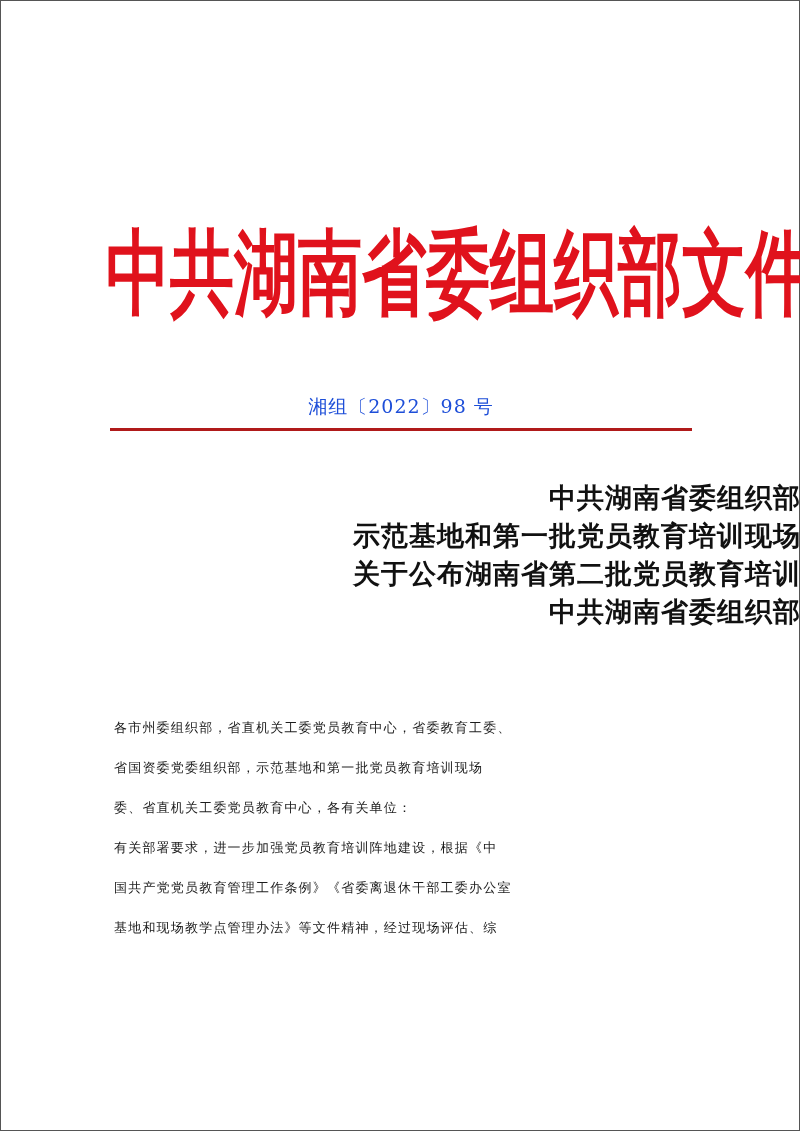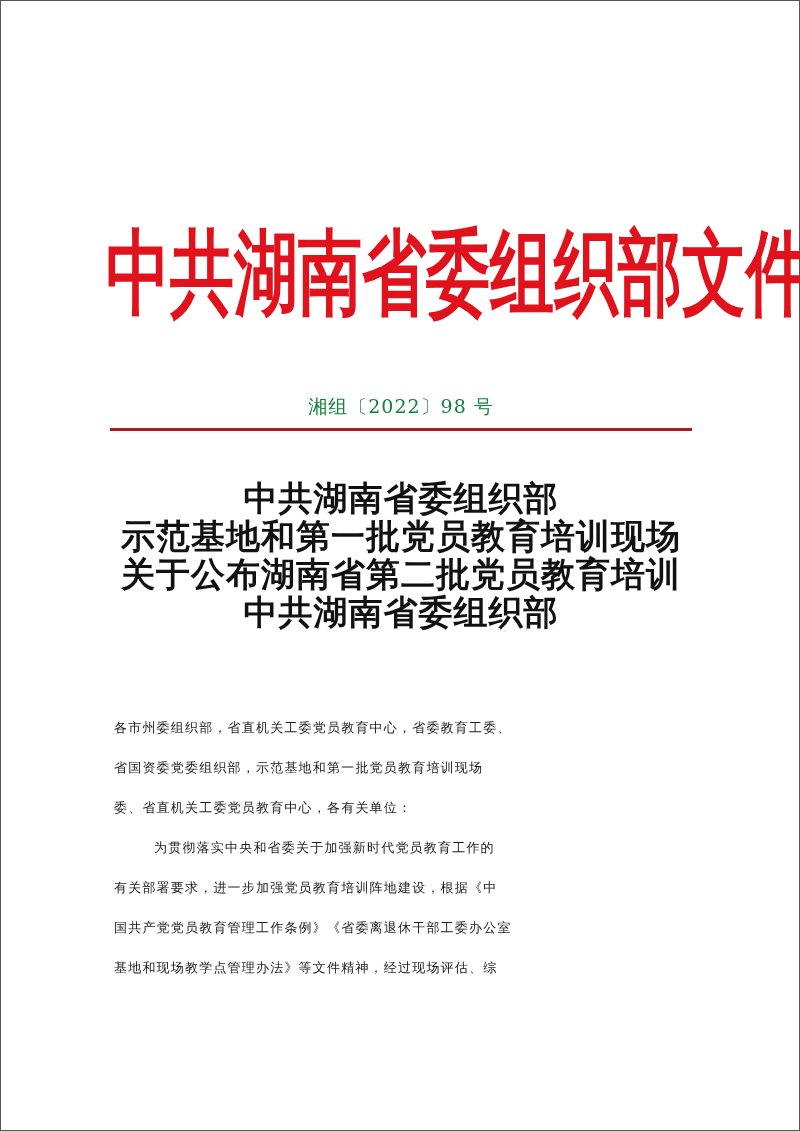--- a/index.html
+++ b/index.html
@@ -43,21 +43,21 @@
       letter-spacing: 0;
     }
     .doc-number {
       position: absolute;
       left: 0;
       top: 393px;
       width: 800px;
       text-align: center;
       font-family: "DejaVu Serif", "Liberation Serif", serif;
       font-size: 19px;
-      color: #15803d;
+      color: #1d4ed8;
       letter-spacing: 1px;
     }
     .red-rule {
       position: absolute;
       left: 109px;
       top: 427px;
       width: 582px;
       height: 3px;
       background: #b01a1a;
     }
@@ -65,24 +65,25 @@
       position: absolute;
       left: 0;
       top: 478px;
       width: 800px;
       text-align: center;
       font-family: "DejaVu Serif", "Liberation Serif", serif;
       font-weight: bold;
       color: #111111;
     }
     .title-line {
-      font-size: 34px;
+      font-size: 27px;
       line-height: 38px;
       height: 38px;
       letter-spacing: 1px;
+      text-align: right;
     }
     .body-text {
       position: absolute;
       left: 113px;
       top: 707px;
       width: 580px;
       font-family: "DejaVu Sans", "Liberation Sans", sans-serif;
       font-size: 13px;
       color: #1c1c1c;
     }
@@ -126,20 +127,19 @@
     <div class="title-line">中共湖南省委组织部</div>
   </div>
 
   <div class="body-text">
     <div>
       <div class="body-line">各市州委组织部，省直机关工委党员教育中心，省委教育工委、</div>
       <div class="body-line">省国资委党委组织部，示范基地和第一批党员教育培训现场</div>
       <div class="body-line">委、省直机关工委党员教育中心，各有关单位：</div>
     </div>
     <div>
-      <div class="body-line indent">为贯彻落实中央和省委关于加强新时代党员教育工作的</div>
       <div class="body-line">有关部署要求，进一步加强党员教育培训阵地建设，根据《中</div>
       <div class="body-line">国共产党党员教育管理工作条例》《省委离退休干部工委办公室</div>
       <div class="body-line">基地和现场教学点管理办法》等文件精神，经过现场评估、综</div>
     </div>
   </div>
 
 </div>
 
 </body></html>

